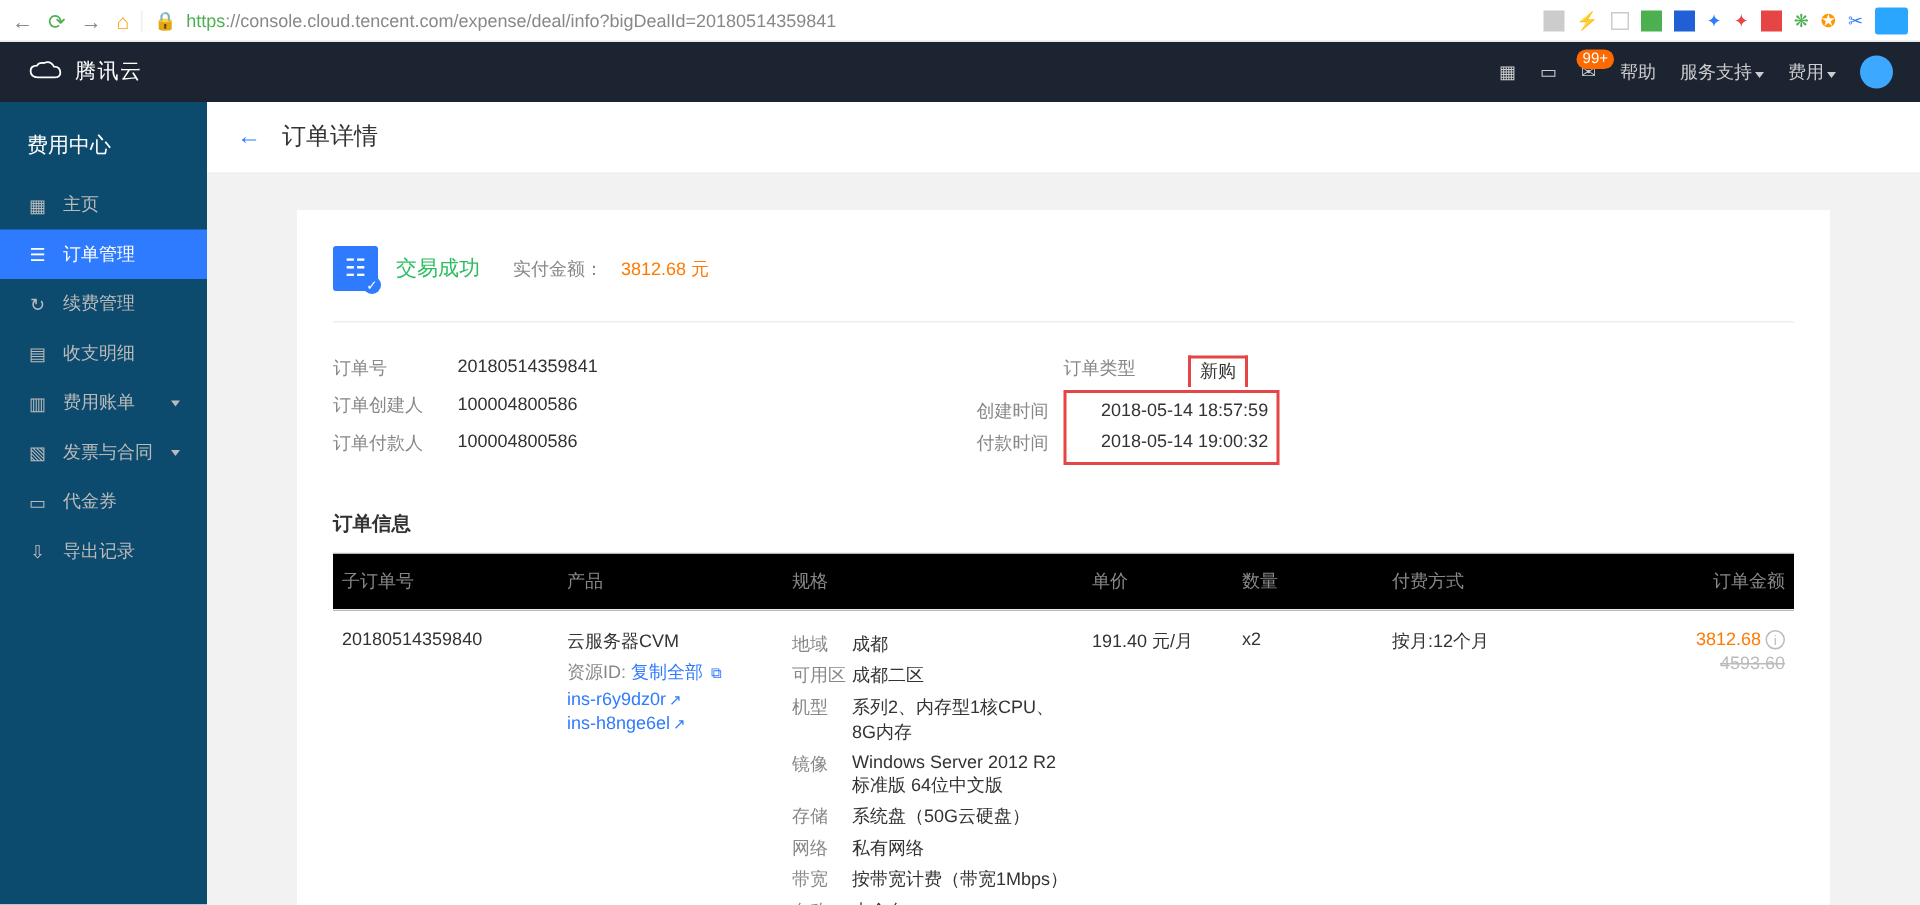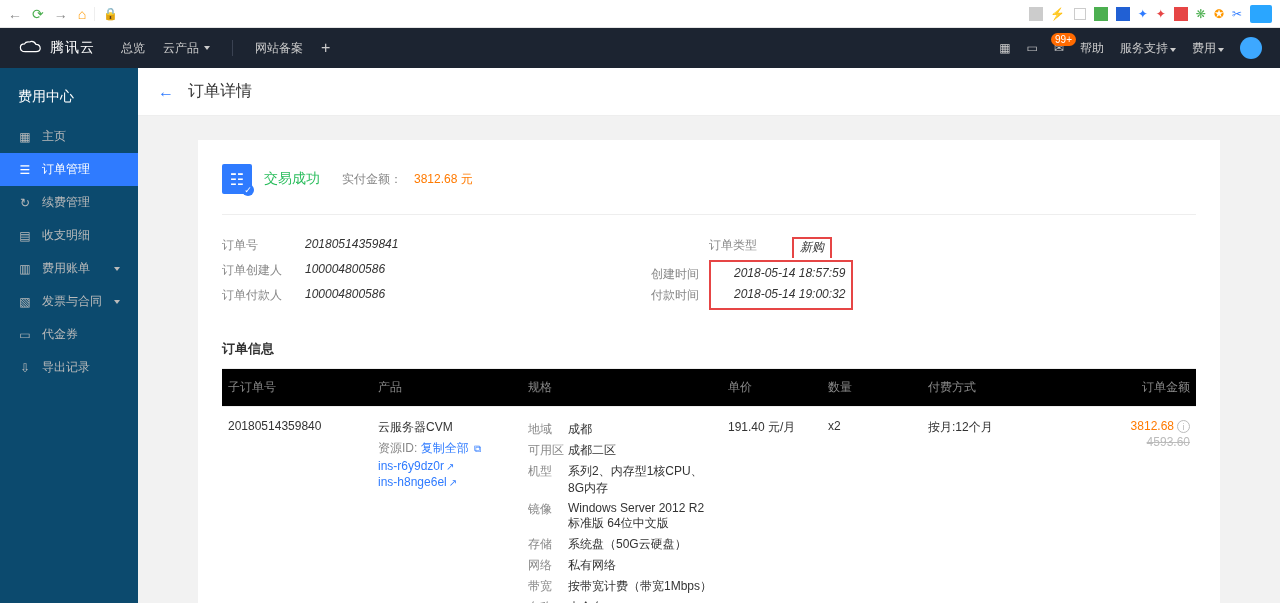--- a/index.html
+++ b/index.html
@@ -47,21 +47,21 @@
 .status-icon { width:30px; height:30px; background:#2f7bff; display:flex; align-items:center; justify-content:center; color:#fff; font-size:16px; border-radius:2px; position:relative; }
 .status-icon::after { content:"✓"; position:absolute; bottom:-2px; right:-2px; background:#2f7bff; color:#fff; width:12px; height:12px; border-radius:50%; font-size:9px; display:flex; align-items:center; justify-content:center; }
 .status-text { color:#2bbd5d; font-size:14px; font-weight:500; }
 .paid-label { color:#888; margin-left:10px; }
 .paid-amount { color:#ff7a00; }
 
 .meta-row { display:flex; padding:18px 0 10px; }
 .meta-col { flex:1; }
 .meta-line { display:flex; padding:4px 0; font-size:12px;gap:23px; }
 .meta-line .mlabel { width:60px; color:#888; }
-.meta-line .mval { color:#333;font-style:italic; }
+.meta-line .mval { color:#333; }
 .hl-box { border:2px solid #e64545; padding:0 6px; display:inline-block; }
 
 .section-title { font-size:13px; color:#333; font-weight:600; margin:20px 0 10px; }
 table.order { width:100%; border-collapse:collapse; }
 table.order thead th { text-align:left; color:#888; font-weight:400; padding:10px 6px; background:#000000; border-top:1px solid #eee; border-bottom:1px solid #eee; }
 table.order td { padding:12px 6px; vertical-align:top; color:#333; border-bottom:1px solid #eee; }
 table.order .th-sub, table.order .th-prod { width:150px; }
 table.order .th-spec { width:200px; }
 table.order .th-price, table.order .th-qty { width:100px; }
 table.order .th-pay { width:150px; }
@@ -84,20 +84,21 @@
 
 <div class="browser-bar">
   <div class="nav-icons">
     <span>←</span>
     <span style="color:#4caf50">⟳</span>
     <span>→</span>
     <span class="home-icon">⌂</span>
   </div>
   <div class="url-box">
     <span class="lock-icon">🔒</span>
+    <span class="url"><span class="proto">https</span><span>://console.cloud.tencent.com/expense/deal/info?bigDealId=20180514359841</span></span>
   </div>
   <div class="ext-icons">
     <span class="ext" style="background:#ccc"></span>
     <span style="color:#888">⚡</span>
     <span style="color:#888;border:1px solid #ccc;width:12px;height:12px"></span>
     <span class="ext" style="background:#4caf50"></span>
     <span class="ext" style="background:#2160d4"></span>
     <span style="color:#2f7bff">✦</span>
     <span style="color:#e64545">✦</span>
     <span class="ext" style="background:#e64545"></span>
@@ -107,30 +108,20 @@
     <span class="ext" style="background:#2aa6ff;width:22px;height:18px;border-radius:2px"></span>
   </div>
 </div>
 
 <div class="topbar">
   <div class="logo-box">
     <svg class="logo" viewBox="0 0 40 24">
         <path d="M12 18 Q4 18 4 11 Q4 5 11 5 Q13 1 19 2 Q26 -1 30 6 Q37 6 37 13 Q37 18 30 18 Z" fill="none" stroke="#fff" stroke-width="2"></path>
       </svg>
     <span class="brand">腾讯云</span>
-  </div>
-  <div class="tnav">
-    <span class="titem">总览</span>
-    <span class="titem">
-        <span>云产品</span>
-        <span class="caret"></span>
-      </span>
-    <span class="sep"></span>
-    <span class="titem">网站备案</span>
-    <span class="titem plus">+</span>
   </div>
   <div class="right">
     <span class="ritem">▦</span>
     <span class="ritem">▭</span>
     <span class="ritem">✉<span class="badge">99+</span></span>
     <span class="ritem">帮助</span>
     <span class="ritem"><span>服务支持</span><span class="caret"></span></span>
     <span class="ritem"><span>费用</span><span class="caret"></span></span>
     <span class="avatar"></span>
   </div>

